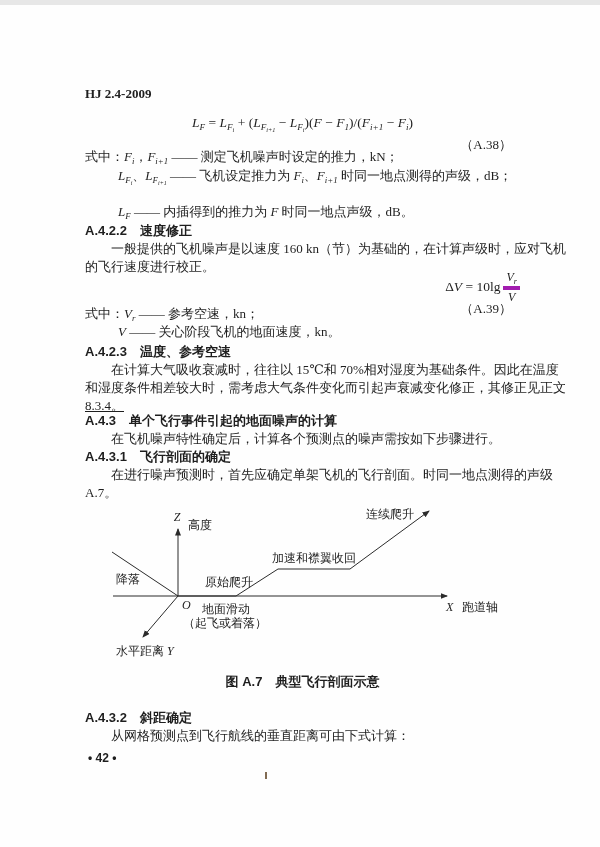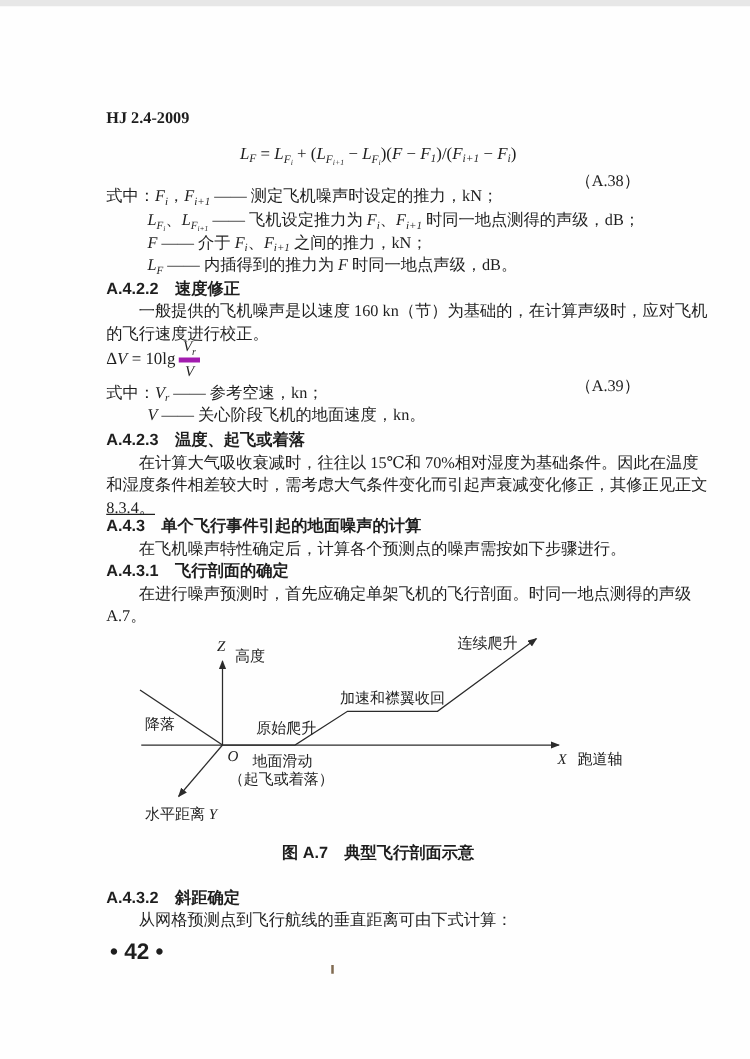--- a/index.html
+++ b/index.html
@@ -14,34 +14,34 @@
 
   .ln { position:absolute; white-space:nowrap; font-size:13px; line-height:17px; }
   .heading { font-family:"Liberation Sans","DejaVu Sans",sans-serif; font-weight:bold; }
   .hdr { font-weight:bold; }
 
   .mvar { font-style:italic; font-family:"Liberation Serif","DejaVu Serif",serif; }
   sub { font-size:0.68em; line-height:0; vertical-align:-0.32em; }
 
   .eqrow { position:absolute; left:85px; width:435px; text-align:center; font-size:13.5px; }
   .eqrow .eqnum { position:absolute; right:8px; top:0; font-size:13px;margin-top:21px; }
-  .eqrow.flexrow { display:flex; justify-content:flex-start; align-items:center; }
+  .eqrow.flexrow { display:flex; justify-content:flex-end; align-items:center; }
   .eqrow.flexrow .eqnum { top:50%; transform:translateY(-50%); }
 
   .frac { display:inline-flex; flex-direction:column; align-items:center; vertical-align:middle; font-size:12px; line-height:1.15; margin-left:3px; }
   .frac .num { border-bottom:4px solid #a21caf; padding:0 3px 1px; }
   .frac .den { padding:1px 3px 0; }
 
   .figure-caption {
     position:absolute; left:85px; top:673px; width:435px; text-align:center;
     font-family:"Liberation Sans","DejaVu Sans",sans-serif; font-weight:bold; font-size:13px;
   }
   .footer {
     position:absolute; left:88px; top:751px;
-    font-family:"Liberation Sans","DejaVu Sans",sans-serif; font-weight:bold; font-size:18px;
+    font-family:"Liberation Sans","DejaVu Sans",sans-serif; font-weight:bold; font-size:12px;
   }
   .artifact { position:absolute; left:265px; top:772px; width:2px; height:7px; background:#6b5134; opacity:.85; }
 
   svg.fig { position:absolute; left:85px; top:503px; }
   svg.fig text { font-size:12px; fill:#1e1e1e; font-family:"Liberation Serif","DejaVu Serif",serif; }
   svg.fig text.it { font-style:italic; }
   svg.fig line, svg.fig polyline { stroke:#2b2b2b; stroke-width:1; fill:none; }
 </style>
 </head>
 <body>
@@ -51,39 +51,38 @@
 
   <div class="ln hdr" style="top:85px; left:85px;">HJ 2.4-2009</div>
 
   <div class="eqrow" style="top:115px;">
     <span><span class="mvar">L<sub><span class="mvar">F</span></sub></span><span> = </span><span class="mvar">L<sub><span class="mvar">F<sub><span class="mvar">i</span></sub></span></sub></span><span> + (</span><span class="mvar">L<sub><span class="mvar">F<sub><span class="mvar">i</span><span>+1</span></sub></span></sub></span><span> − </span><span class="mvar">L<sub><span class="mvar">F<sub><span class="mvar">i</span></sub></span></sub></span><span>)(</span><span class="mvar">F</span><span> − </span><span class="mvar">F<sub><span>1</span></sub></span><span>)/(</span><span class="mvar">F<sub><span class="mvar">i</span><span>+1</span></sub></span><span> − </span><span class="mvar">F<sub><span class="mvar">i</span></sub></span><span>)</span></span>
     <span class="eqnum">（A.38）</span>
   </div>
 
   <div class="ln" style="top:148px; left:85px;"><span>式中：</span><span class="mvar">F<sub><span class="mvar">i</span></sub></span><span>，</span><span class="mvar">F<sub><span class="mvar">i</span><span>+1</span></sub></span><span> —— 测定飞机噪声时设定的推力，kN；</span></div>
   <div class="ln" style="top:167px; left:118px;"><span class="mvar">L<sub><span class="mvar">F<sub><span class="mvar">i</span></sub></span></sub></span><span>、</span><span class="mvar">L<sub><span class="mvar">F<sub><span class="mvar">i</span><span>+1</span></sub></span></sub></span><span> —— 飞机设定推力为 </span><span class="mvar">F<sub><span class="mvar">i</span></sub></span><span>、</span><span class="mvar">F<sub><span class="mvar">i</span><span>+1</span></sub></span><span> 时同一地点测得的声级，dB；</span></div>
-  <div class="ln" style="top:185px; left:118px;"><span class="mvar">F</span><span> —— 介于 </span><span class="mvar">F<sub><span class="mvar">i</span></sub></span><span>、</span><span class="mvar">F<sub><span class="mvar">i</span><span>+1</span></sub></span><span> 之间的推力，kN；</span></div>
   <div class="ln" style="top:203px; left:118px;"><span class="mvar">L<sub><span class="mvar">F</span></sub></span><span> —— 内插得到的推力为 </span><span class="mvar">F</span><span> 时同一地点声级，dB。</span></div>
 
   <div class="ln heading" style="top:222px; left:85px;">A.4.2.2　速度修正</div>
   <div class="ln" style="top:240px; left:111px;">一般提供的飞机噪声是以速度 160 kn（节）为基础的，在计算声级时，应对飞机</div>
   <div class="ln" style="top:258px; left:85px;">的飞行速度进行校正。</div>
 
   <div class="eqrow flexrow" style="top:271px; height:34px;">
     <span><span>Δ</span><span class="mvar">V</span><span> = 10lg</span><span class="frac">
           <span class="num"><span class="mvar">V<sub><span class="mvar">r</span></sub></span></span>
           <span class="den"><span class="mvar">V</span></span>
         </span></span>
     <span class="eqnum">（A.39）</span>
   </div>
 
   <div class="ln" style="top:305px; left:85px;"><span>式中：</span><span class="mvar">V<sub><span class="mvar">r</span></sub></span><span> —— 参考空速，kn；</span></div>
   <div class="ln" style="top:323px; left:118px;"><span class="mvar">V</span><span> —— 关心阶段飞机的地面速度，kn。</span></div>
 
-  <div class="ln heading" style="top:343px; left:85px;">A.4.2.3　温度、起飞或着落</div>
+  <div class="ln heading" style="top:343px; left:85px;">A.4.2.3　温度、参考空速</div>
   <div class="ln" style="top:361px; left:111px;">在计算大气吸收衰减时，往往以 15℃和 70%相对湿度为基础条件。因此在温度</div>
   <div class="ln" style="top:379px; left:85px;">和湿度条件相差较大时，需考虑大气条件变化而引起声衰减变化修正，其修正见正文</div>
   <div class="ln" style="top:397px; left:85px;text-decoration:underline;">8.3.4。</div>
 
   <div class="ln heading" style="top:412px; left:85px;">A.4.3　单个飞行事件引起的地面噪声的计算</div>
   <div class="ln" style="top:430px; left:111px;">在飞机噪声特性确定后，计算各个预测点的噪声需按如下步骤进行。</div>
 
   <div class="ln heading" style="top:448px; left:85px;">A.4.3.1　飞行剖面的确定</div>
   <div class="ln" style="top:466px; left:111px;">在进行噪声预测时，首先应确定单架飞机的飞行剖面。时同一地点测得的声级</div>
   <div class="ln" style="top:484px; left:85px;">A.7。</div>

